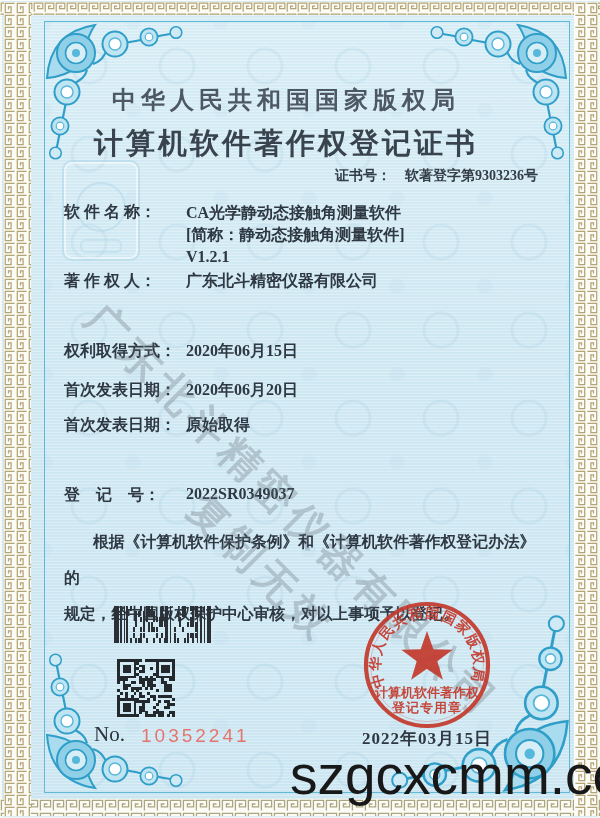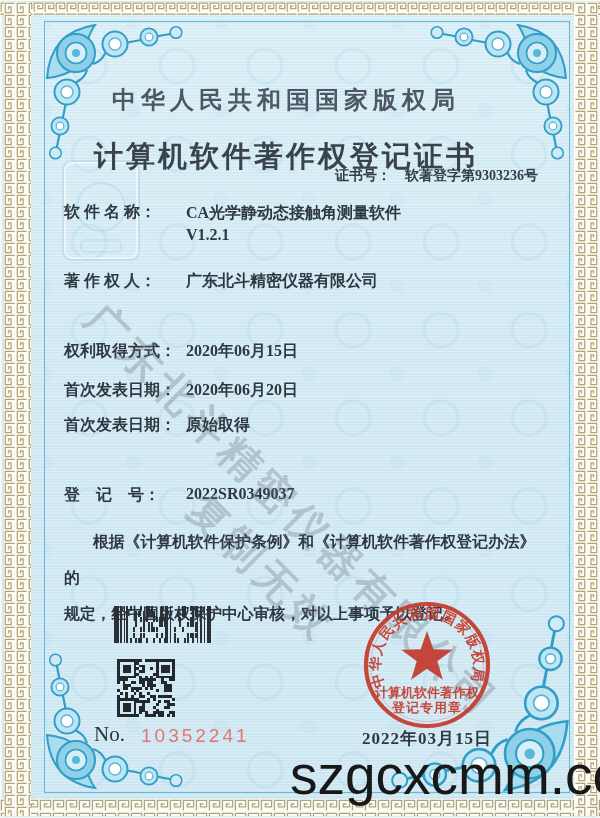--- a/index.html
+++ b/index.html
@@ -36,21 +36,21 @@
   .emboss{position:absolute;left:62px;top:160px;width:74px;height:97px;border-radius:10px;
     border:2px solid rgba(178,215,232,.6);box-shadow:inset 0 0 0 2px rgba(255,255,255,.5);z-index:3;}
   .emboss::after{content:"";position:absolute;left:12px;top:20px;width:46px;height:46px;border-radius:50%;
     border:2px solid rgba(178,215,232,.55);}
   .emboss::before{content:"";position:absolute;left:16px;bottom:6px;width:38px;height:10px;border-radius:6px;
     border:2px solid rgba(178,215,232,.45);}
   
   .content{position:absolute;inset:0;z-index:5;color:#2e3842;}
   .authority{position:absolute;left:0;top:84px;width:572px;text-align:center;
     font-size:24px;font-weight:bold;letter-spacing:5px;color:#4d5864;}
-  .cert-title{position:absolute;left:0;top:137px;width:572px;text-align:center;
+  .cert-title{position:absolute;left:0;top:124px;width:572px;text-align:center;
     font-size:29px;font-weight:bold;letter-spacing:3px;color:#39434e;}
   .cert-no{position:absolute;left:0;top:167px;width:538px;text-align:right;
     font-size:14px;font-weight:bold;color:#333d47;}
   .cert-no .gap{display:inline-block;width:14px;}
   .row{position:absolute;left:64px;font-size:16px;font-weight:bold;color:#2e3842;}
   .row .lbl{display:inline-block;width:120px;vertical-align:top;}
   .row .val{display:inline-block;vertical-align:top;margin-left:2px;}
   .row .val div{line-height:22px;}
   .para{position:absolute;left:64px;top:524px;width:486px;font-size:15.8px;font-weight:bold;
     line-height:36px;color:#2e3842;}
@@ -158,20 +158,21 @@
   <div class="wm wm-notice">复制无效</div>
 
   <div class="content">
     <div class="authority">中华人民共和国国家版权局</div>
     <div class="cert-title">计算机软件著作权登记证书</div>
     <div class="cert-no"><span>证书号：</span><span class="gap"></span><span>软著登字第9303236号</span></div>
 
     <div class="row" style="top:202px">
       <span class="lbl">软 件 名 称：</span><span class="val">
         <div>CA光学静动态接触角测量软件</div>
+        <div>[简称：静动态接触角测量软件]</div>
         <div>V1.2.1</div>
       </span>
     </div>
     <div class="row" style="top:271px">
       <span class="lbl">著 作 权 人：</span><span class="val">广东北斗精密仪器有限公司</span>
     </div>
     <div class="row" style="top:341px">
       <span class="lbl">权利取得方式：</span><span class="val">2020年06月15日</span>
     </div>
     <div class="row" style="top:380px">

